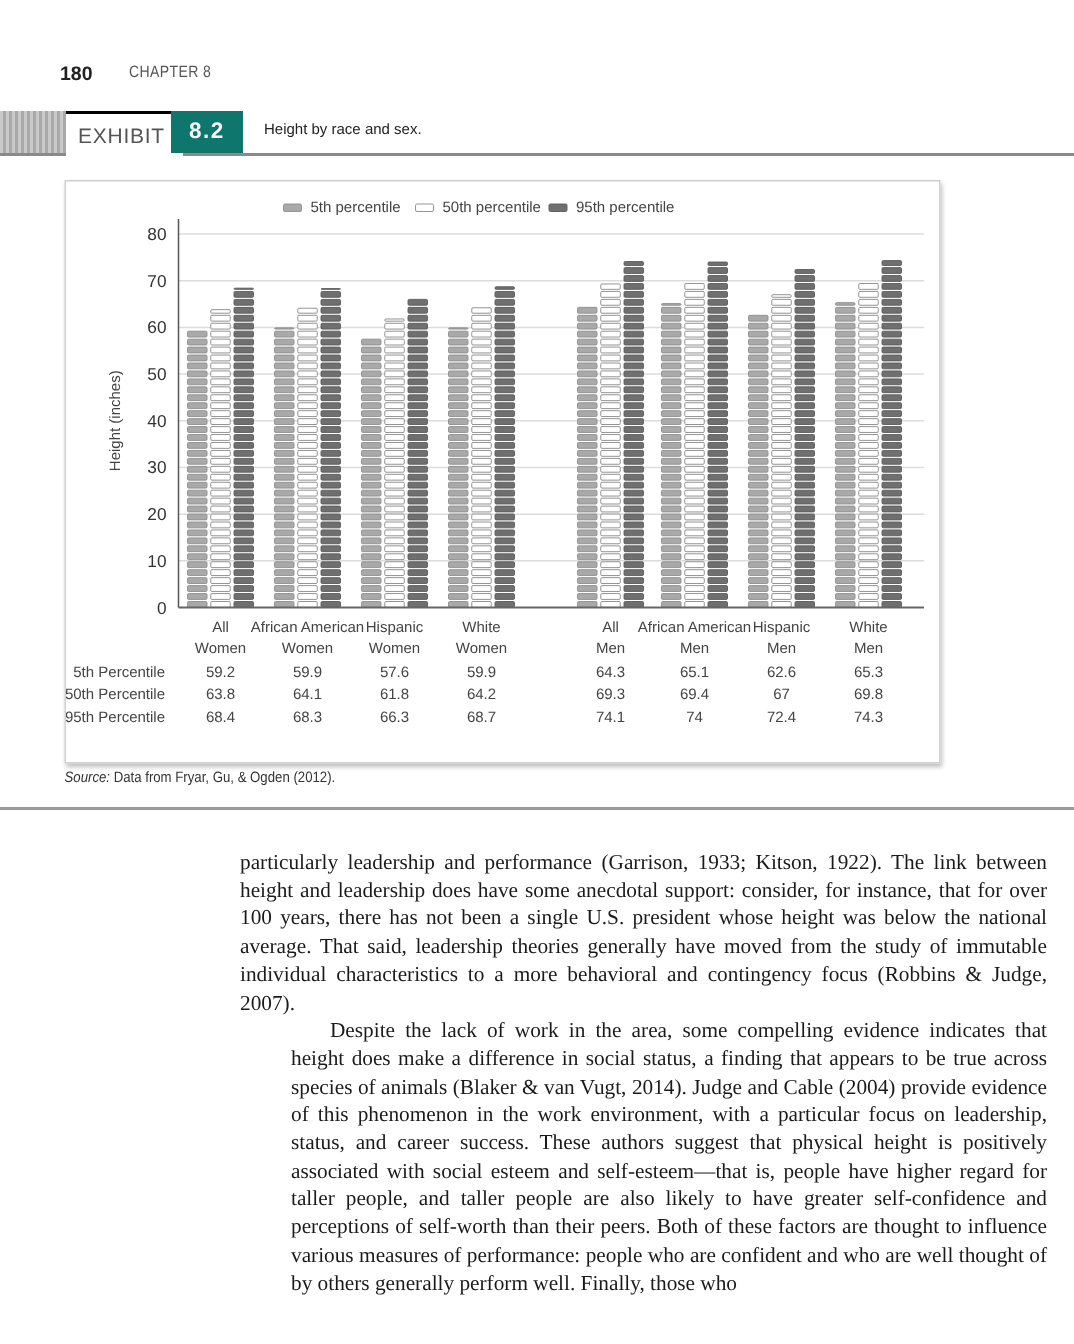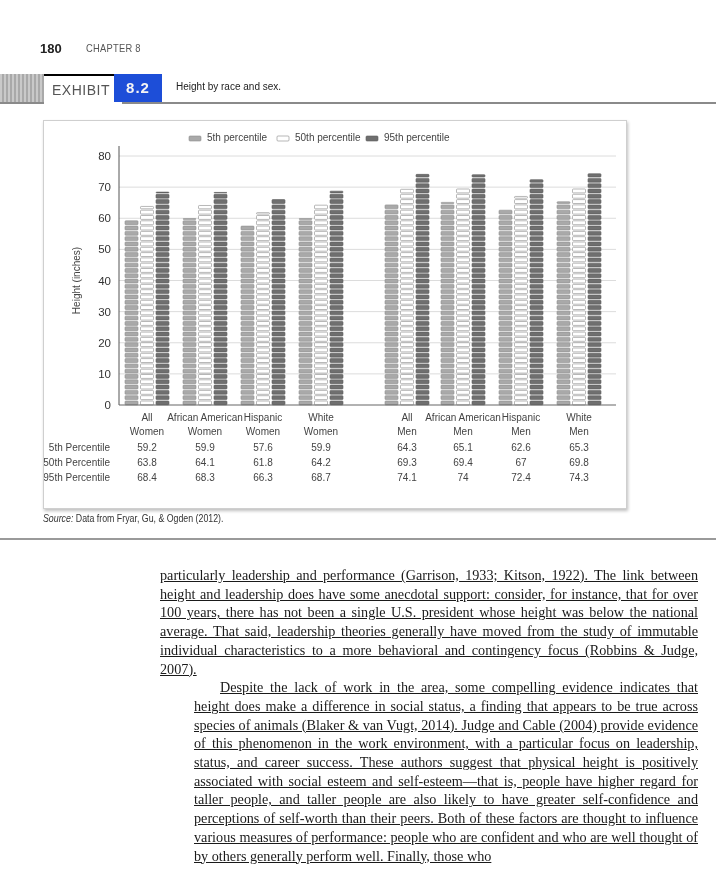--- a/index.html
+++ b/index.html
@@ -3,29 +3,29 @@
 <meta charset="utf-8">
 <style>
   html, body { margin:0; padding:0; background:#fff; }
   body { width:716px; height:896px; position:relative; overflow:hidden; font-family:"Liberation Sans", sans-serif; color:#222; }
   .page-num { position:absolute; left:40px; top:41px; font-size:13px; font-weight:bold; color:#222;text-align:center; }
   .chapter { position:absolute; left:86px; top:42px; font-size:11px; color:#555; letter-spacing:0.3px; transform:scaleX(0.85); transform-origin:left; }
   .exhibit-bar { position:absolute; left:0; top:74px; width:716px; height:28px; border-bottom:2px solid #8a8a8a; }
   .stripes { position:absolute; left:0; top:0; width:44px; height:28px;
     background: repeating-linear-gradient(90deg,#c9c9c9 0 2px,#a9a9a9 2px 4px); }
   .exhibit-label { position:absolute; left:44px; top:0; width:70px; height:28px; line-height:29px; font-size:14px; color:#555; padding-left:8px; letter-spacing:0.5px; background:#fff; border-top:2px solid #000000;}
-  .exhibit-num { position:absolute; left:114px; top:0; width:48px; height:28px; background:#1d4ed8; color:#f4f4f4; font-weight:bold; font-size:15px; line-height:28px; text-align:center; letter-spacing:1px; }
+  .exhibit-num { position:absolute; left:114px; top:0; width:48px; height:28px; background:#0f766e; color:#f4f4f4; font-weight:bold; font-size:15px; line-height:28px; text-align:center; letter-spacing:1px; }
   .exhibit-title { position:absolute; left:176px; top:7px; font-size:10px; color:#222; }
   .chart-frame { position:absolute; left:43px; top:120px; width:582px; height:387px; border:1px solid #cfcfcf; background:#fff; box-shadow:1px 2px 3px rgba(0,0,0,0.25); }
   svg.chart { position:absolute; left:0; top:0; }
   .source { position:absolute; left:43px; top:513px; font-size:10px; color:#333; transform:scaleX(0.88); transform-origin:left; }
   .source i { font-style:italic; }
   .rule { position:absolute; left:0; top:538px; width:716px; height:2px; background:#9a9a9a; }
   .body-text { position:absolute; left:160px; top:566px; width:538px; font-family:"Liberation Serif", serif; font-size:14.2px; line-height:18.7px; color:#1a1a1a; text-align:justify; }
-  .body-text p { margin:0;text-decoration:underline; }
+  .body-text p { margin:0; }
   .body-text p.indent { text-indent:26px;margin-left:34px; }
 </style>
 </head>
 <body>
 
 <div class="page-num">180</div>
 <div class="chapter">CHAPTER 8</div>
 
 <div class="exhibit-bar">
   <div class="stripes"></div>

